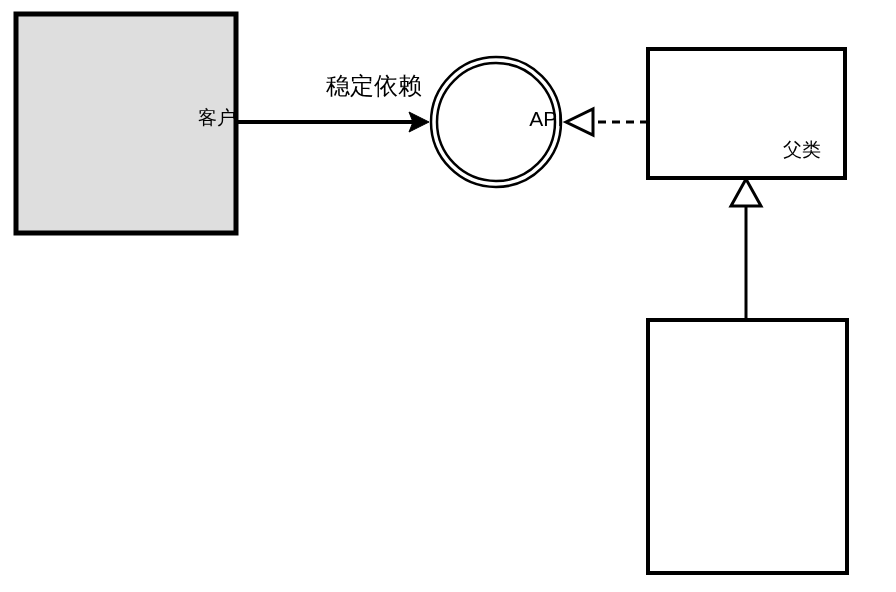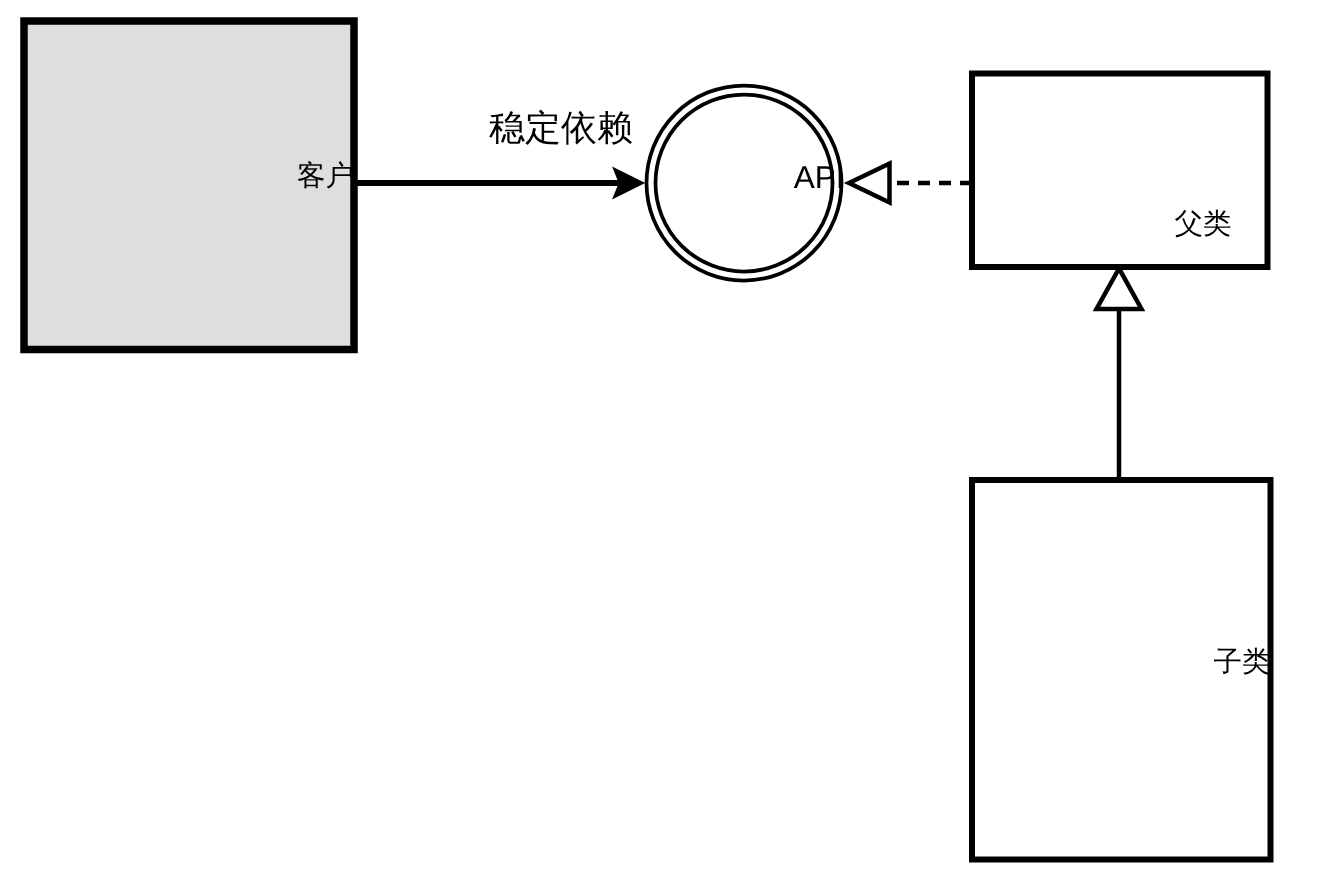--- a/index.html
+++ b/index.html
@@ -106,17 +106,16 @@
     <circle cx="496" cy="122" r="65" fill="#ffffff" stroke="#000000" stroke-width="2.5"></circle>
     <circle cx="496" cy="122" r="59" fill="#ffffff" stroke="#000000" stroke-width="2.5"></circle>
   </svg>
 
   <div class="node-label label-cjk-serif" id="client-label">客户</div>
 
   <div class="node-label label-latin" id="api-label">API</div>
 
   <div class="node-label label-cjk-serif" id="parent-label">父类</div>
 
-  <div class="node-label label-cjk-serif" id="child-label">子类</div>
 
   <div class="node-label label-cjk-sans" id="dependency-edge-label">稳定依赖</div>
 
 </div>
 
 </body></html>

